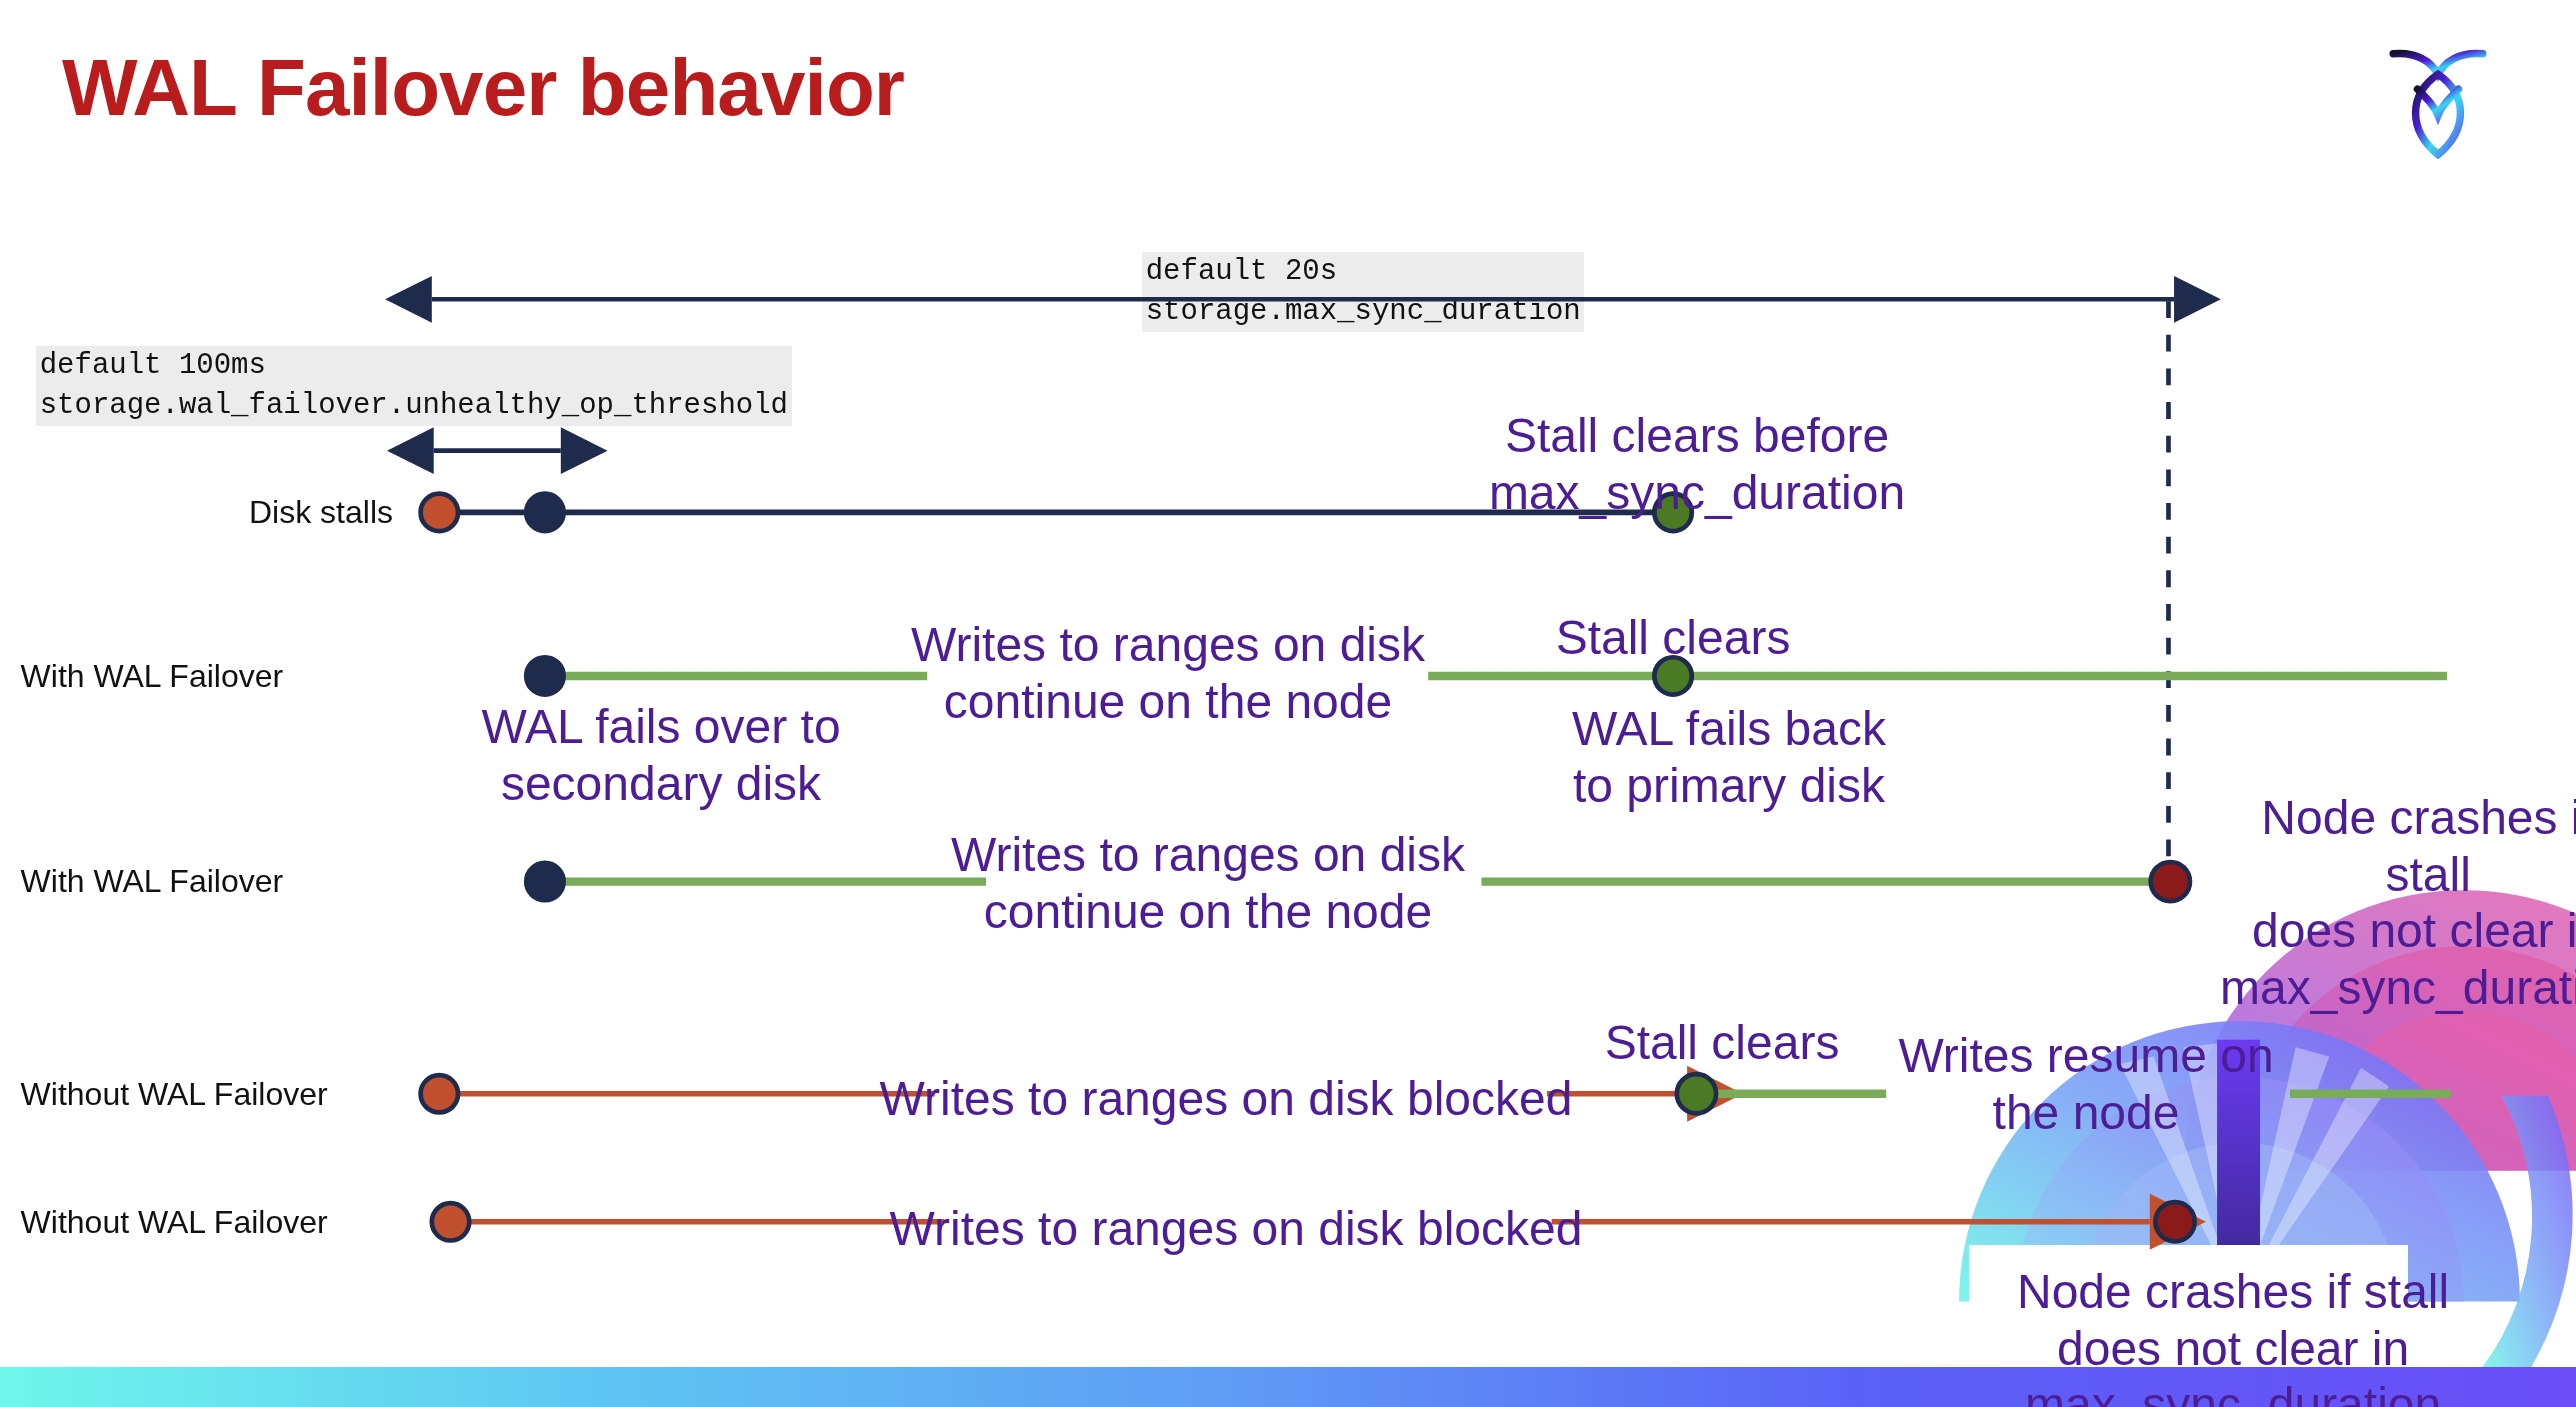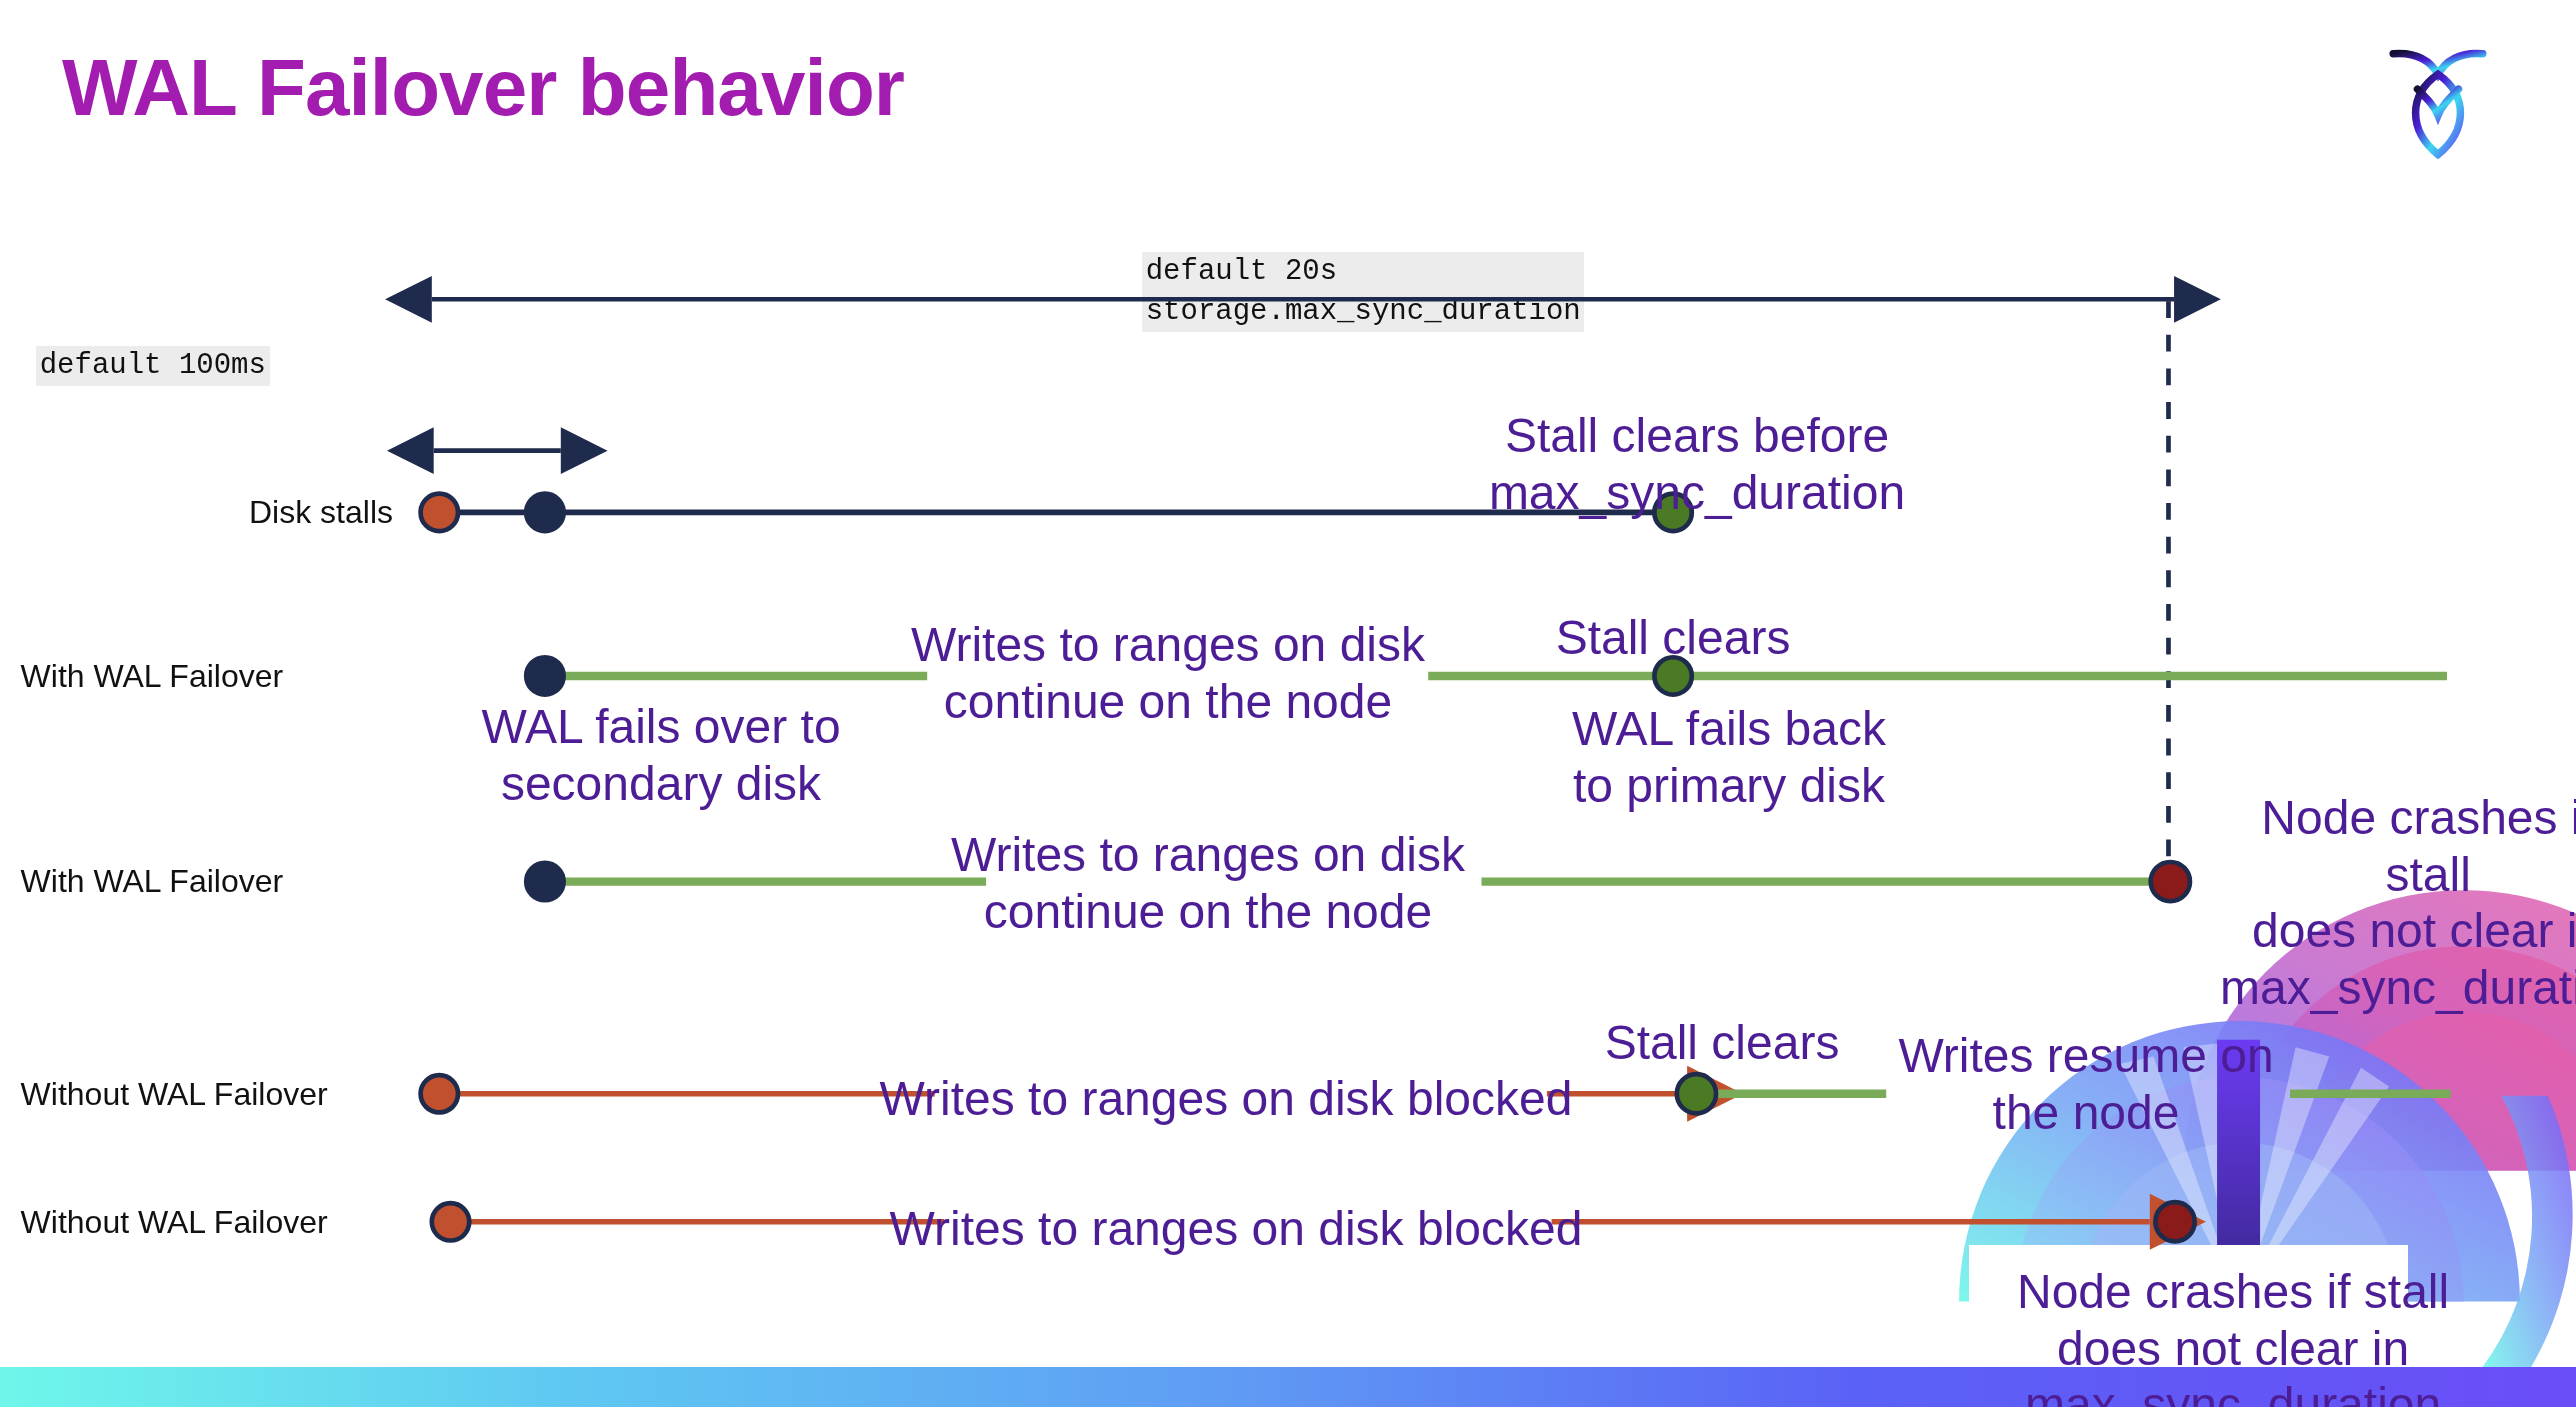--- a/index.html
+++ b/index.html
@@ -9,21 +9,21 @@
     font-family:"Liberation Sans", sans-serif;
     overflow:hidden;
     position:relative;
   }
   #stage{position:absolute;left:0;top:0;width:2576px;height:1408px;overflow:hidden;}
 
   
   .page-title{
     position:absolute;left:62px;top:45px;
     font-size:80px;font-weight:bold;letter-spacing:-0.9px;
-    color:#a21caf;line-height:1.08;white-space:nowrap;
+    color:#b91c1c;line-height:1.08;white-space:nowrap;
   }
 
   
   .logo{position:absolute;left:2382px;top:33px;width:112px;height:131px;}
 
   
   .deco{position:absolute;right:0;bottom:41px;width:673px;height:505px;overflow:hidden;pointer-events:none;}
   .bottom-bar{
     position:absolute;left:0;bottom:0;width:2576px;height:41px;
     background:linear-gradient(90deg,#6ff6ea 0%,#5fc8f2 22%,#5f9bf4 48%,#5a62f6 72%,#6a4df7 100%);
@@ -144,20 +144,21 @@
     </svg>
   </div>
 
   <div class="mono-block" style="left:1142px;top:252px;">
     <span class="mono line">default 20s</span>
     <span class="mono line">storage.max_sync_duration</span>
   </div>
 
   <div class="mono-block" style="left:36px;top:346px;">
     <span class="mono line">default 100ms</span>
+    <span class="mono line">storage.wal_failover.unhealthy_op_threshold</span>
   </div>
 
   <svg class="overlay" viewBox="0 0 2756 1506" xmlns="http://www.w3.org/2000/svg">
     <defs>
       <marker id="navyArrowL" markerWidth="12" markerHeight="12" refX="10" refY="6" orient="auto" markerUnits="strokeWidth">
         <path d="M10,1 L10,11 L0,6 Z" fill="#1f2b4d"></path>
       </marker>
       <marker id="navyArrowR" markerWidth="12" markerHeight="12" refX="2" refY="6" orient="auto" markerUnits="strokeWidth">
         <path d="M2,1 L2,11 L12,6 Z" fill="#1f2b4d"></path>
       </marker>

